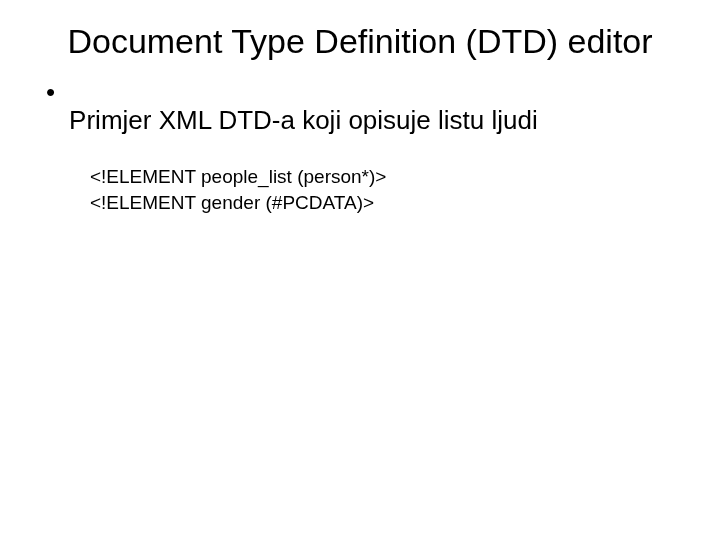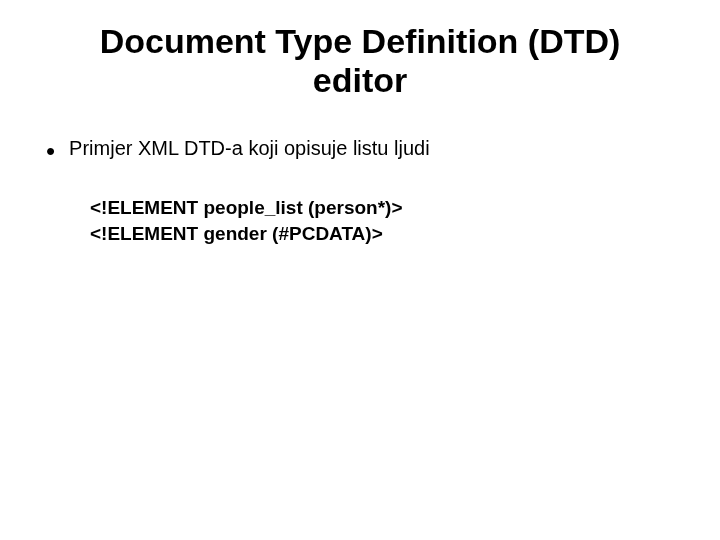--- a/index.html
+++ b/index.html
@@ -13,46 +13,47 @@
   }
   .slide {
     width: 100%;
     height: 100%;
     padding: 22px 40px 40px 40px;
   }
   .title {
     font-size: 34px;
     text-align: center;
     line-height: 1.15;
-    font-weight: 700;
-    margin-bottom: 36px;
+    font-weight: 400;
+    margin-bottom: 16px;
     padding: 0 20px;
   }
   .bullet-row {
     display: flex;
     align-items: flex-start;
     margin-bottom: 28px;
     padding-left: 6px;
   }
   .bullet-dot {
     font-size: 26px;
     line-height: 1.2;
     margin-right: 14px;
   }
   .bullet-text {
-    font-size: 20px;
+    font-size: 26px;
     line-height: 1.2;
     font-weight: 400;
+    margin-top: 28px;
   }
   .code-block {
     padding-left: 50px;
     padding-right: 40px;
     font-size: 19px;
     line-height: 1.35;
-    font-weight: 700;
+    font-weight: 400;
   }
   .code-line {
     display: block;
   }
 </style>
 </head>
 <body>
 
 <div class="slide">
 

